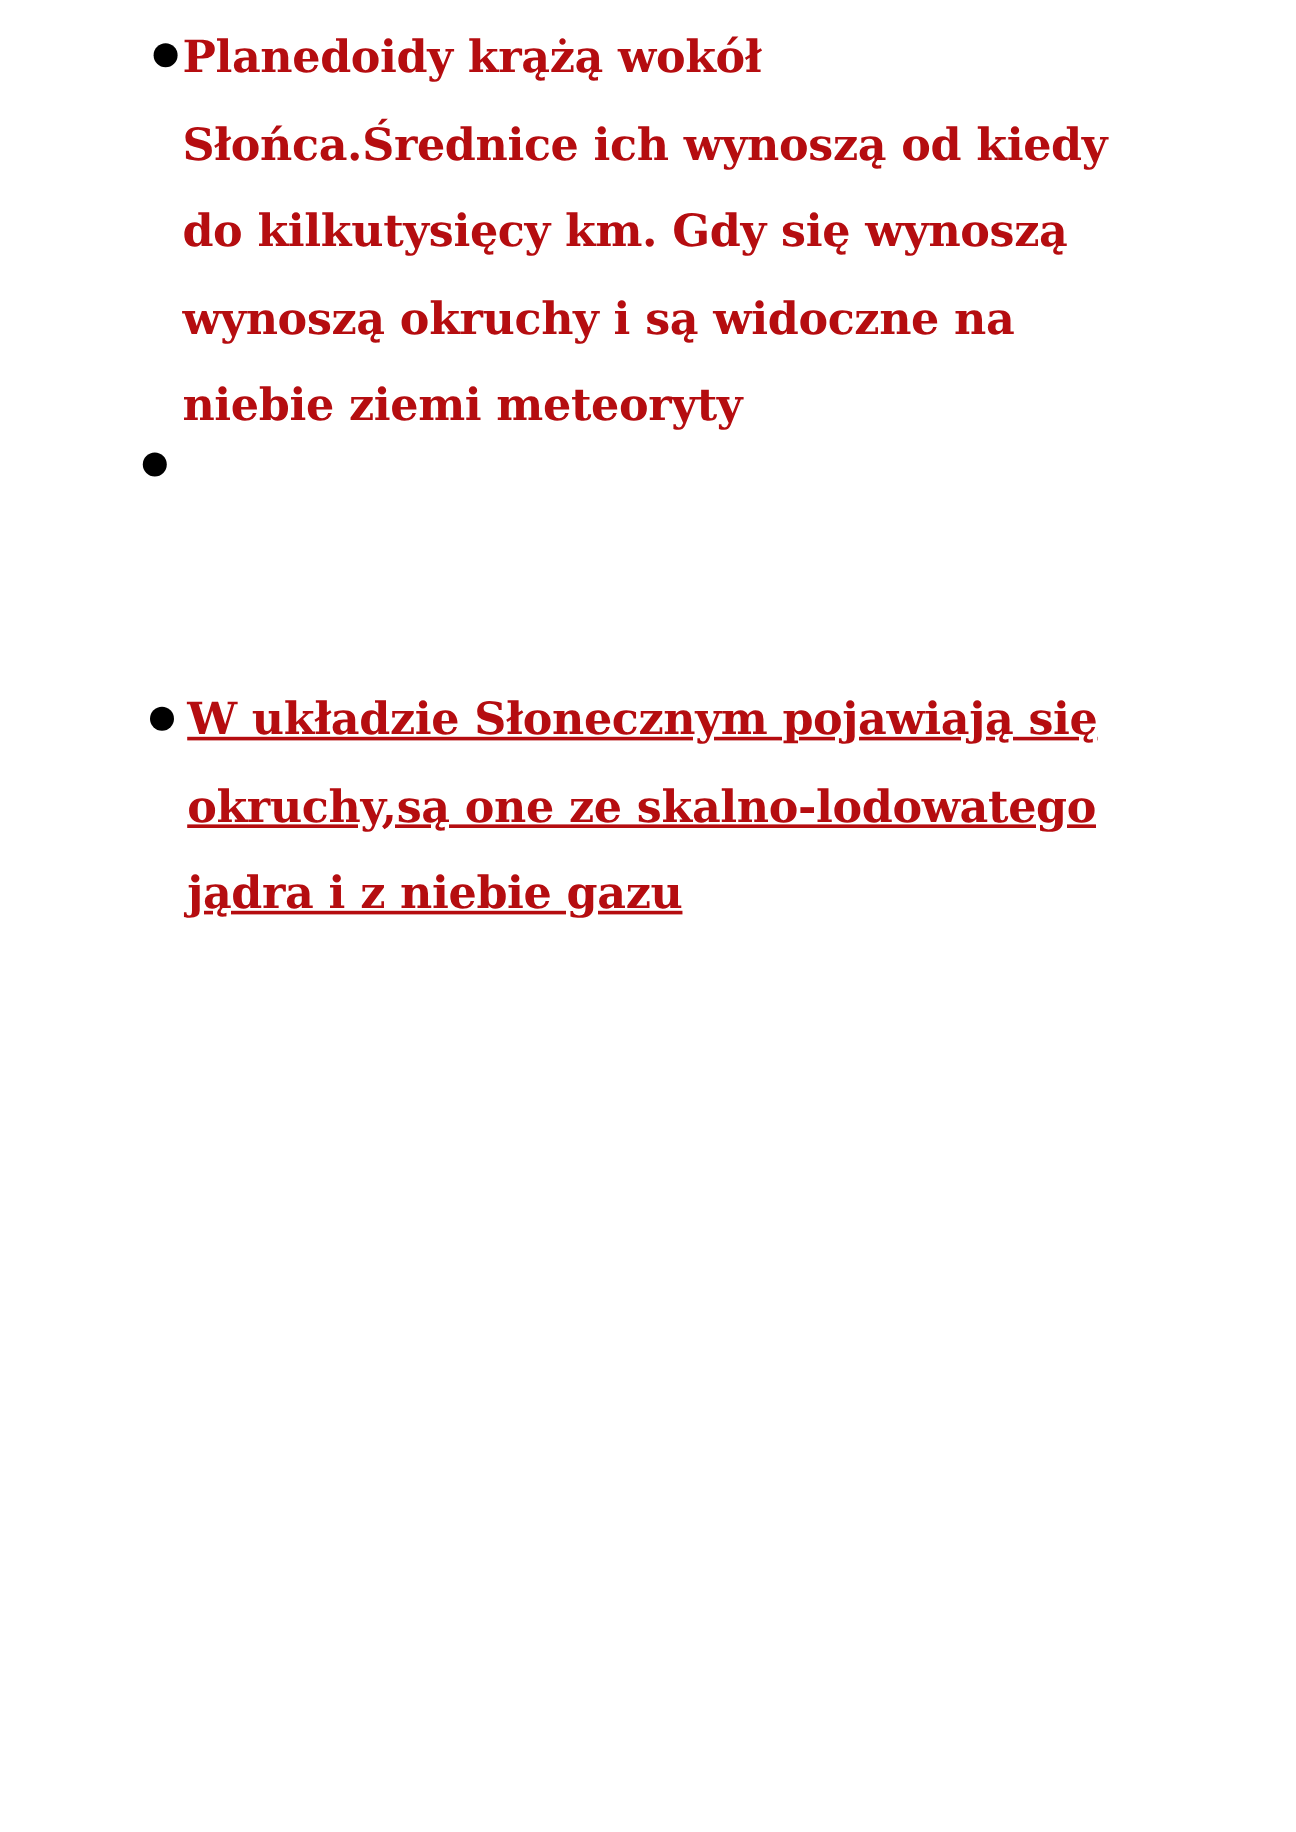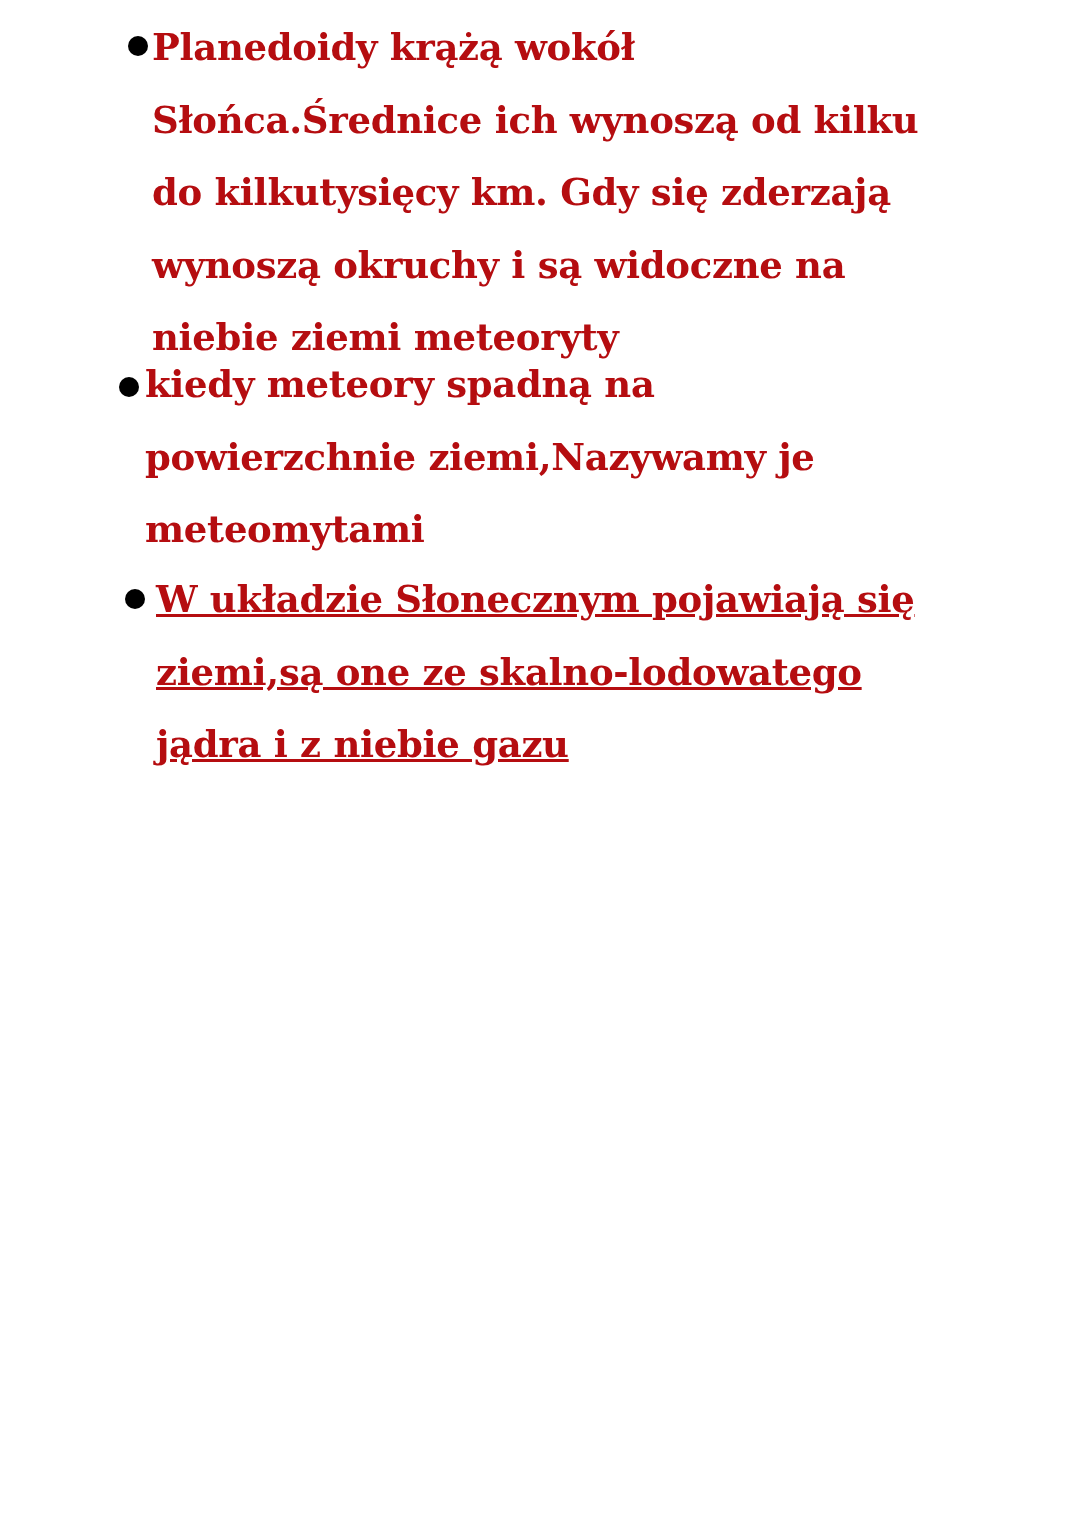--- a/index.html
+++ b/index.html
@@ -41,33 +41,28 @@
     }
   </style>
 </head>
 <body>
 
 <div class="note">
 
   <div class="bullet-dot" style="left:128px; top:24px;"></div>
   <div class="bullet-item" style="left:152px; top:-1px;">
     <span class="line">Planedoidy krążą wokół</span>
-    <span class="line">Słońca.Średnice ich wynoszą od kilku</span>
-    <span class="line">do kilkutysięcy km. Gdy się zderzają</span>
+    <span class="line">Słońca.Średnice ich wynoszą od kiedy</span>
+    <span class="line">do kilkutysięcy km. Gdy się wynoszą</span>
     <span class="line">wynoszą okruchy i są widoczne na</span>
     <span class="line">niebie ziemi meteoryty</span>
   </div>
 
   <div class="bullet-dot" style="left:119px; top:365px;"></div>
-  <div class="bullet-item" style="left:145px; top:336px;">
-    <span class="line">kiedy meteory spadną na</span>
-    <span class="line">powierzchnie ziemi,Nazywamy je</span>
-    <span class="line">meteomytami</span>
-  </div>
 
   <div class="bullet-dot" style="left:125px; top:577px;"></div>
   <div class="bullet-item" style="left:156px; top:551px;text-decoration:underline;">
     <span class="line">W układzie Słonecznym pojawiają się</span>
-    <span class="line">ziemi,są one ze skalno-lodowatego</span>
+    <span class="line">okruchy,są one ze skalno-lodowatego</span>
     <span class="line">jądra i z niebie gazu</span>
   </div>
 
 </div>
 
 </body></html>

